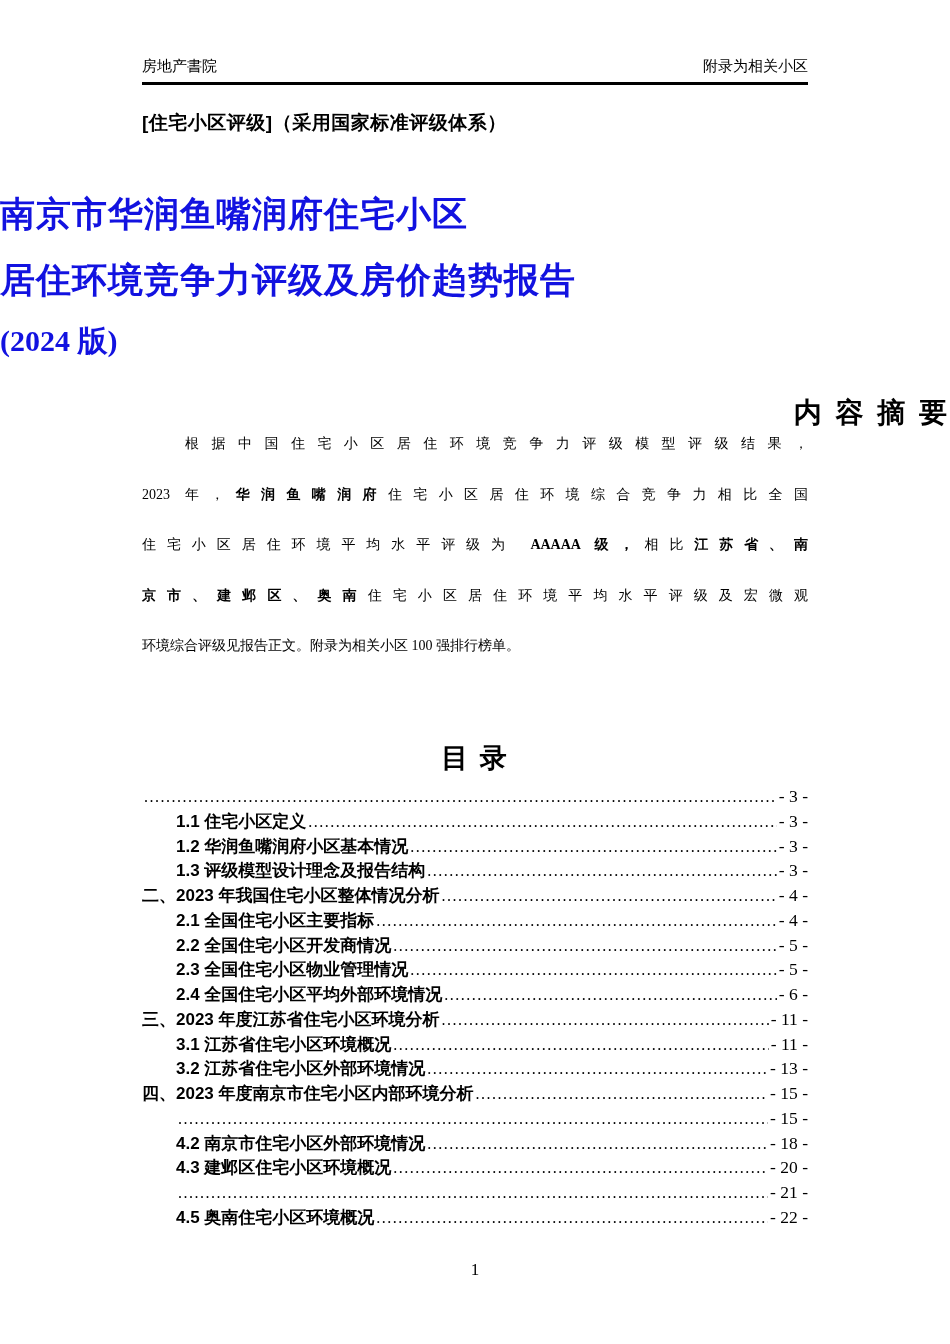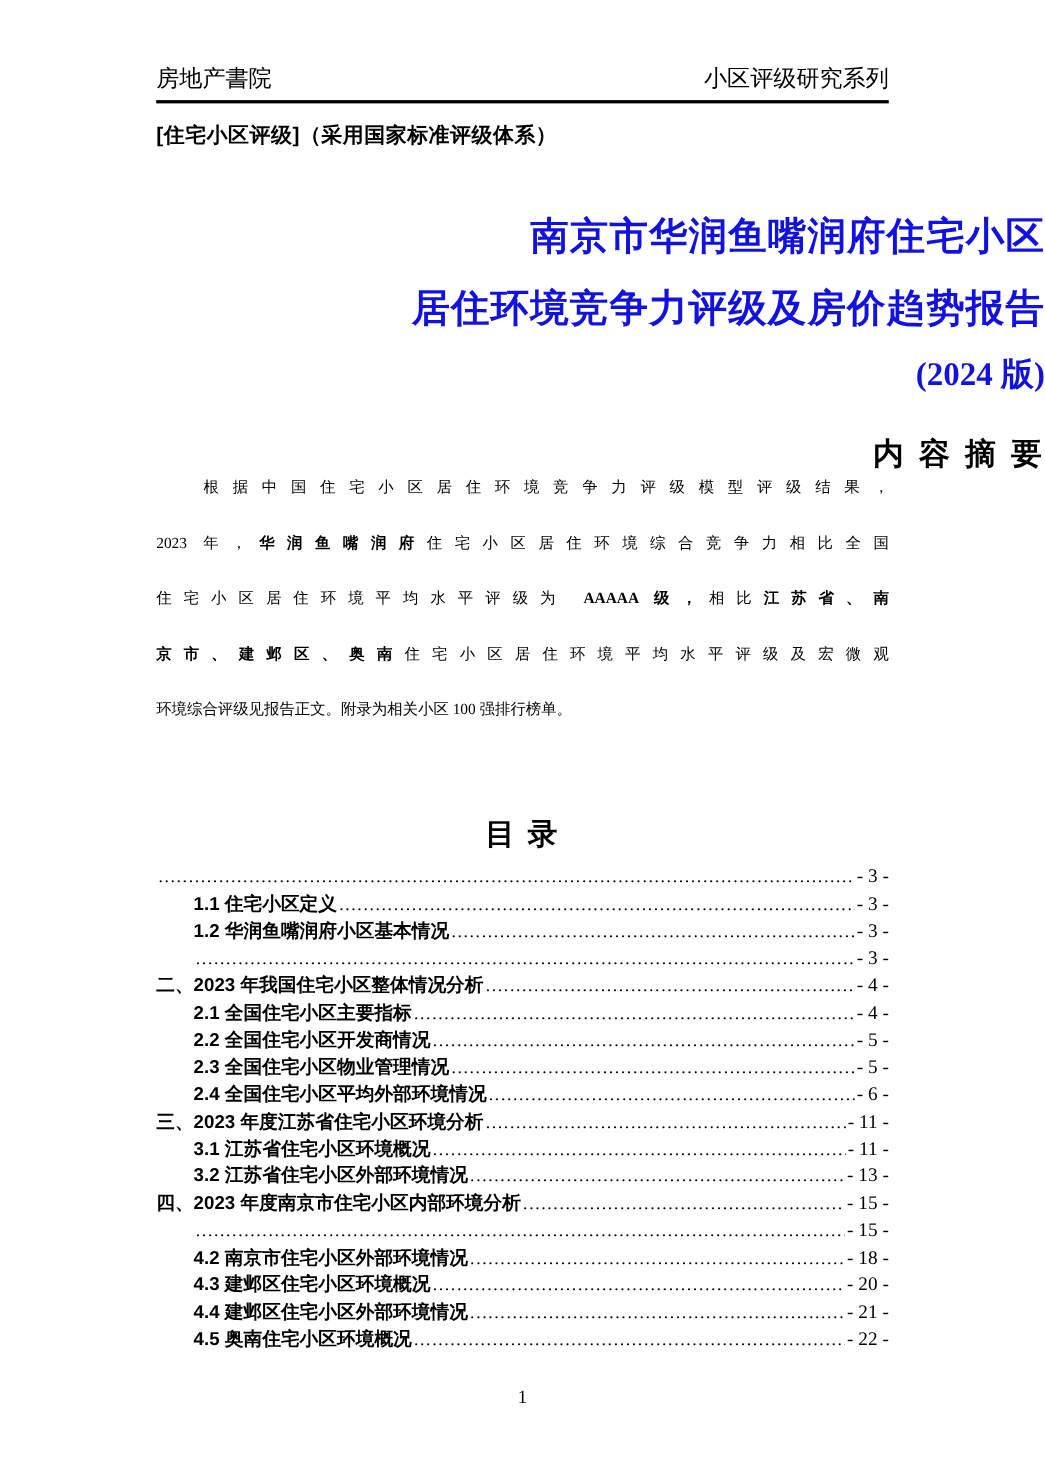--- a/index.html
+++ b/index.html
@@ -6,29 +6,29 @@
   html,body { background:#ffffff; }
   .page {
     position:relative; width:950px; height:1344px; margin:0 auto;
     background:#ffffff; overflow:hidden;
     font-family:"Liberation Serif","DejaVu Serif",serif; color:#000;
   }
   .header {
     position:absolute; top:57px; left:142px; width:666px;
     display:flex; justify-content:space-between; align-items:flex-end;
     font-family:"Liberation Sans","DejaVu Sans",sans-serif;
-    font-size:21px; padding-bottom:6px; border-bottom:3px solid #000;
+    font-size:15px; padding-bottom:6px; border-bottom:3px solid #000;
   }
   .subtitle {
     position:absolute; top:110px; left:142px; width:666px;
     font-family:"Liberation Sans","DejaVu Sans",sans-serif;
     font-size:19px; font-weight:bold; letter-spacing:0.5px;
   }
   .title-block {
-    position:absolute; top:182px; left:0; width:950px; text-align:right;
+    position:absolute; top:182px; left:0; width:950px; text-align:left;
     font-weight:bold;
   }
   .title-line { font-size:35px; line-height:66px; letter-spacing:1px; }
   .title-edition { font-size:30px; line-height:44px; margin-top:5px; }
   .summary-heading {
     position:absolute; top:393px; left:0; width:950px; text-align:right;
     font-family:"Liberation Sans","DejaVu Sans",sans-serif;
     font-size:28px; font-weight:bold; line-height:40px; letter-spacing:3px;
   }
   .summary-body {
@@ -68,21 +68,21 @@
   }
   b { font-weight:bold; }
 </style>
 </head>
 <body>
 
 <div class="page">
 
   <div class="header">
     <span>房地产書院</span>
-    <span>小区评级研究系列</span>
+    <span>附录为相关小区</span>
   </div>
 
   <div class="subtitle">[住宅小区评级]（采用国家标准评级体系）</div>
 
   <div class="title-block" style="color: rgb(18, 18, 224);">
     <div class="title-line">南京市华润鱼嘴润府住宅小区</div>
     <div class="title-line">居住环境竞争力评级及房价趋势报告</div>
     <div class="title-edition">(2024 版)</div>
   </div>
 
@@ -107,20 +107,21 @@
         <span class="toc-label">1.1 住宅小区定义</span>
         <span class="toc-dots">........................................................................................................................................................................................................</span>
         <span class="toc-page">- 3 -</span>
       </div>
       <div class="toc-row l2">
         <span class="toc-label">1.2 华润鱼嘴润府小区基本情况</span>
         <span class="toc-dots">........................................................................................................................................................................................................</span>
         <span class="toc-page">- 3 -</span>
       </div>
       <div class="toc-row l2">
+        <span class="toc-label">1.3 评级模型设计理念及报告结构</span>
         <span class="toc-dots">........................................................................................................................................................................................................</span>
         <span class="toc-page">- 3 -</span>
       </div>
       <div class="toc-row">
         <span class="toc-label">二、2023 年我国住宅小区整体情况分析</span>
         <span class="toc-dots">........................................................................................................................................................................................................</span>
         <span class="toc-page">- 4 -</span>
       </div>
       <div class="toc-row l2">
         <span class="toc-label">2.1 全国住宅小区主要指标</span>
@@ -170,21 +171,20 @@
         <span class="toc-label">4.2 南京市住宅小区外部环境情况</span>
         <span class="toc-dots">........................................................................................................................................................................................................</span>
         <span class="toc-page">- 18 -</span>
       </div>
       <div class="toc-row l2">
         <span class="toc-label">4.3 建邺区住宅小区环境概况</span>
         <span class="toc-dots">........................................................................................................................................................................................................</span>
         <span class="toc-page">- 20 -</span>
       </div>
       <div class="toc-row l2">
-        <span class="toc-label">4.4 建邺区住宅小区外部环境情况</span>
         <span class="toc-dots">........................................................................................................................................................................................................</span>
         <span class="toc-page">- 21 -</span>
       </div>
       <div class="toc-row l2">
         <span class="toc-label">4.5 奥南住宅小区环境概况</span>
         <span class="toc-dots">........................................................................................................................................................................................................</span>
         <span class="toc-page">- 22 -</span>
       </div>
     </div>
 

